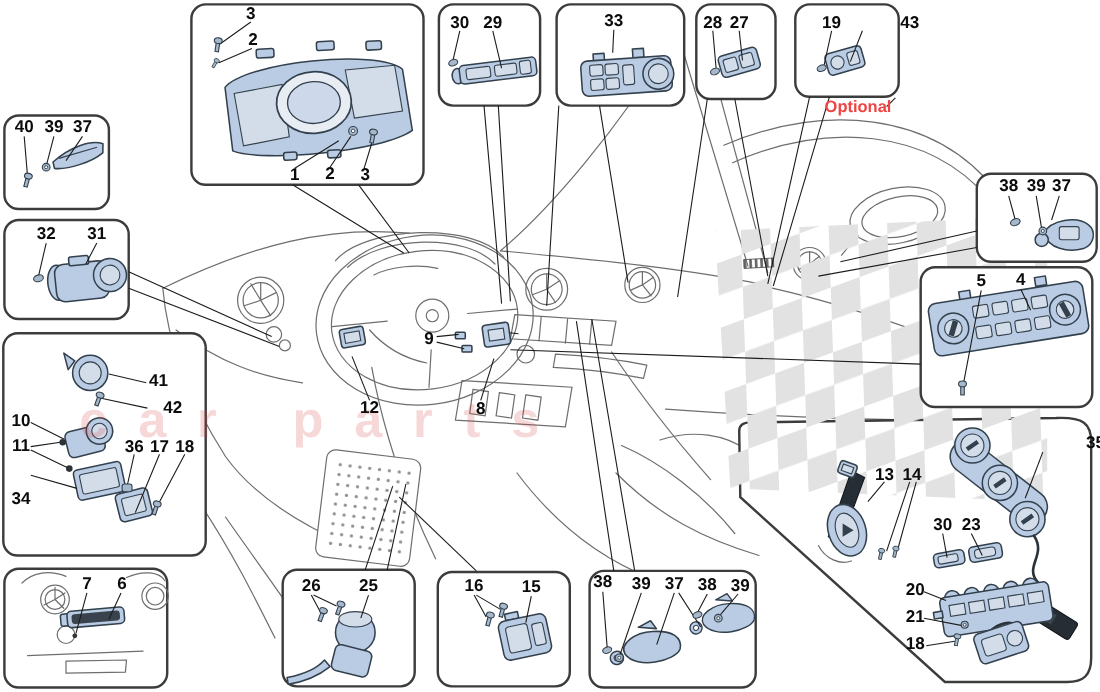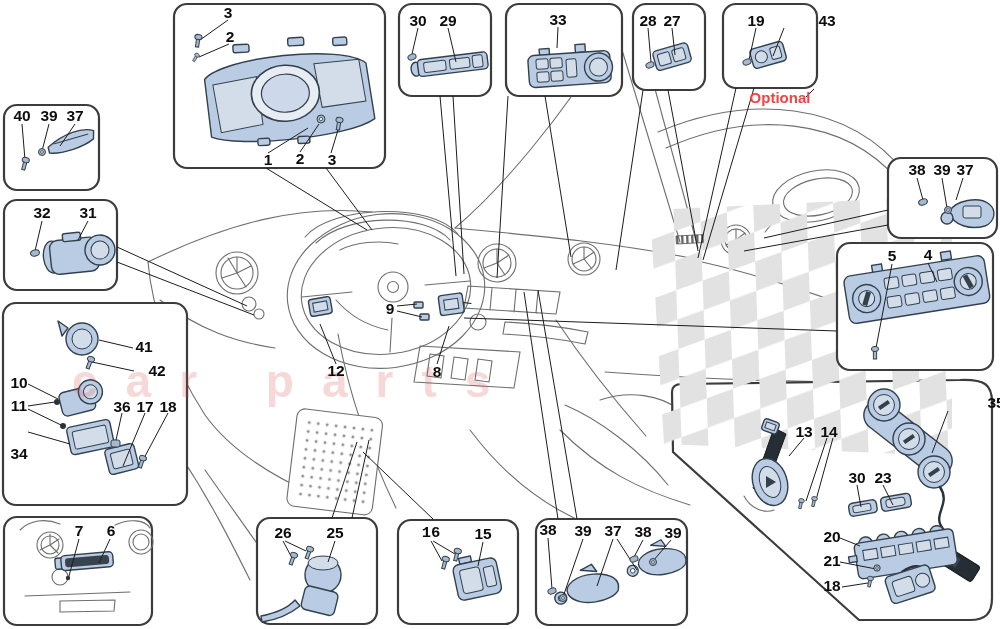--- a/index.html
+++ b/index.html
@@ -533,21 +533,21 @@
       <div class="callout" style="left: 948px; top: 403px; margin-left: 48px;">35</div>
       <div class="callout" style="left: 857px; top: 478px;">30</div>
       <div class="callout" style="left: 883px; top: 478px;">23</div>
       <div class="callout" style="left: 832px; top: 537px;">20</div>
       <div class="callout" style="left: 832px; top: 561px;">21</div>
       <div class="callout" style="left: 832px; top: 586px;">18</div>
       <div class="callout" style="left: 79px; top: 531px;">7</div>
       <div class="callout" style="left: 111px; top: 531px;">6</div>
       <div class="callout" style="left: 283px; top: 533px;">26</div>
       <div class="callout" style="left: 335px; top: 533px;">25</div>
-      <div class="callout" style="left: 431px; top: 533px; font-family: Liberation Mono, monospace;">16</div>
+      <div class="callout" style="left: 431px; top: 533px;">16</div>
       <div class="callout" style="left: 483px; top: 534px;">15</div>
       <div class="callout" style="left: 548px; top: 530px;">38</div>
       <div class="callout" style="left: 583px; top: 531px;">39</div>
       <div class="callout" style="left: 613px; top: 531px;">37</div>
       <div class="callout" style="left: 643px; top: 532px;">38</div>
       <div class="callout" style="left: 673px; top: 533px;">39</div>
     </div>
 
 </div>
 

